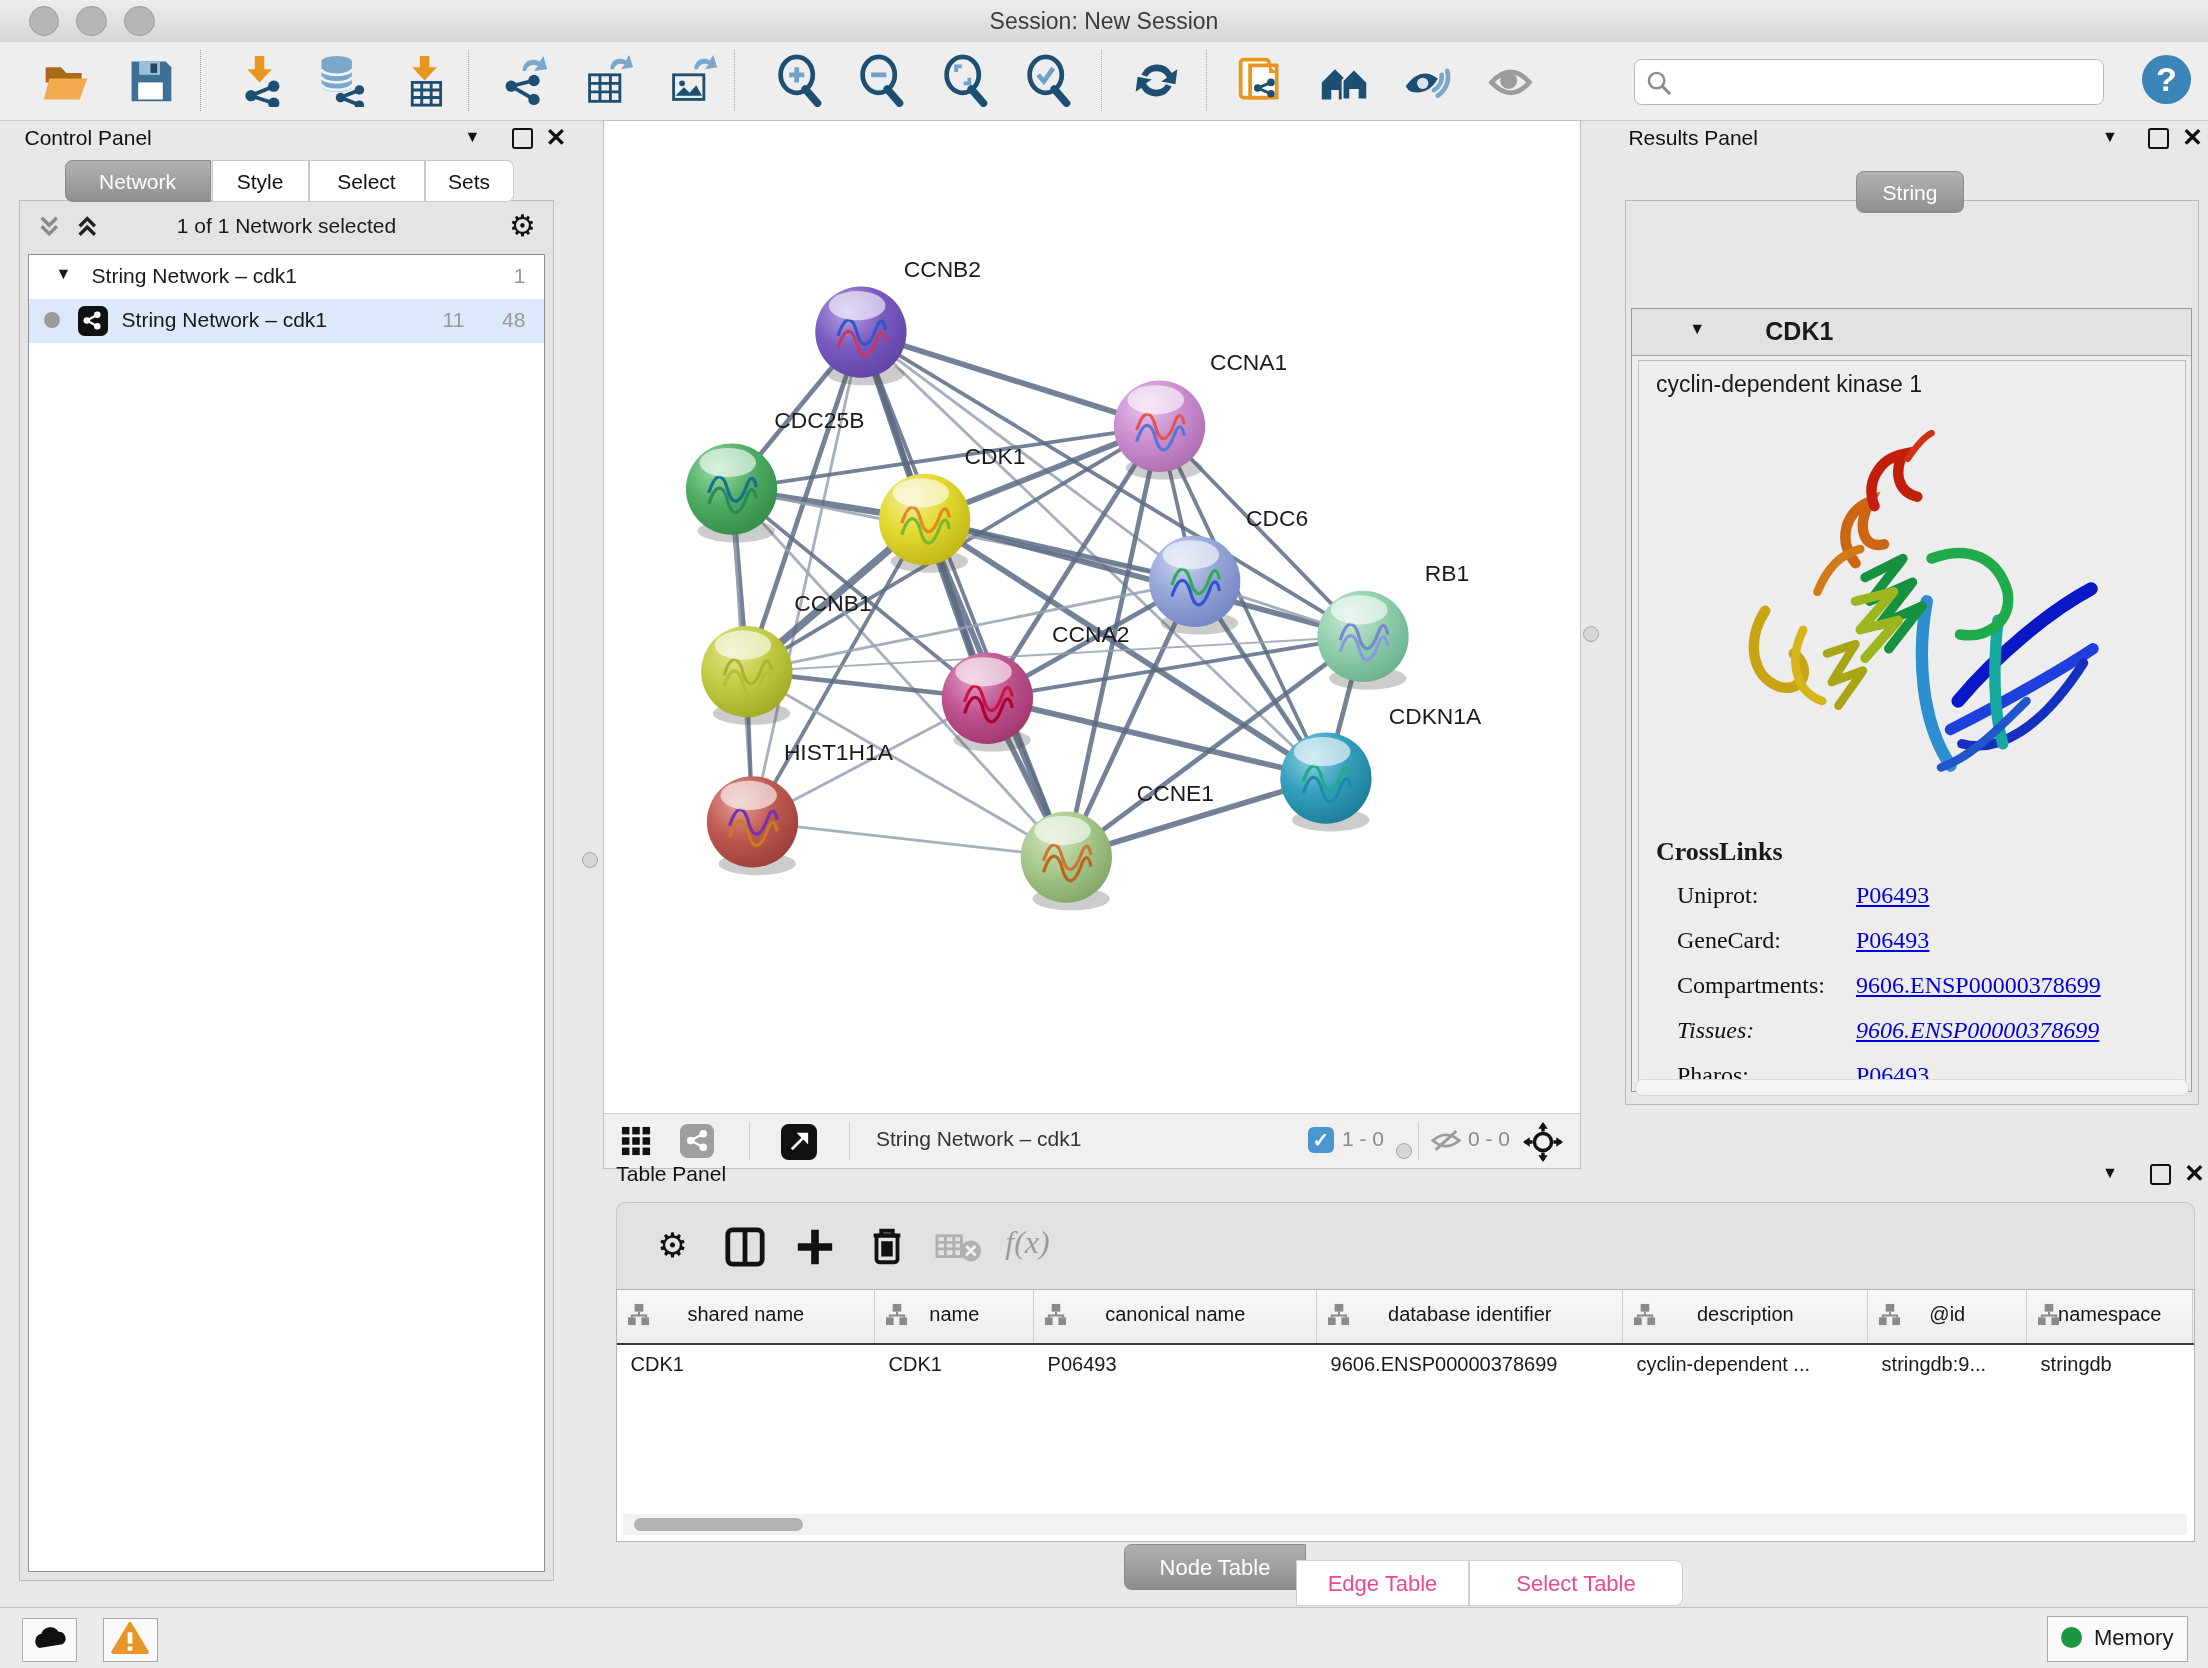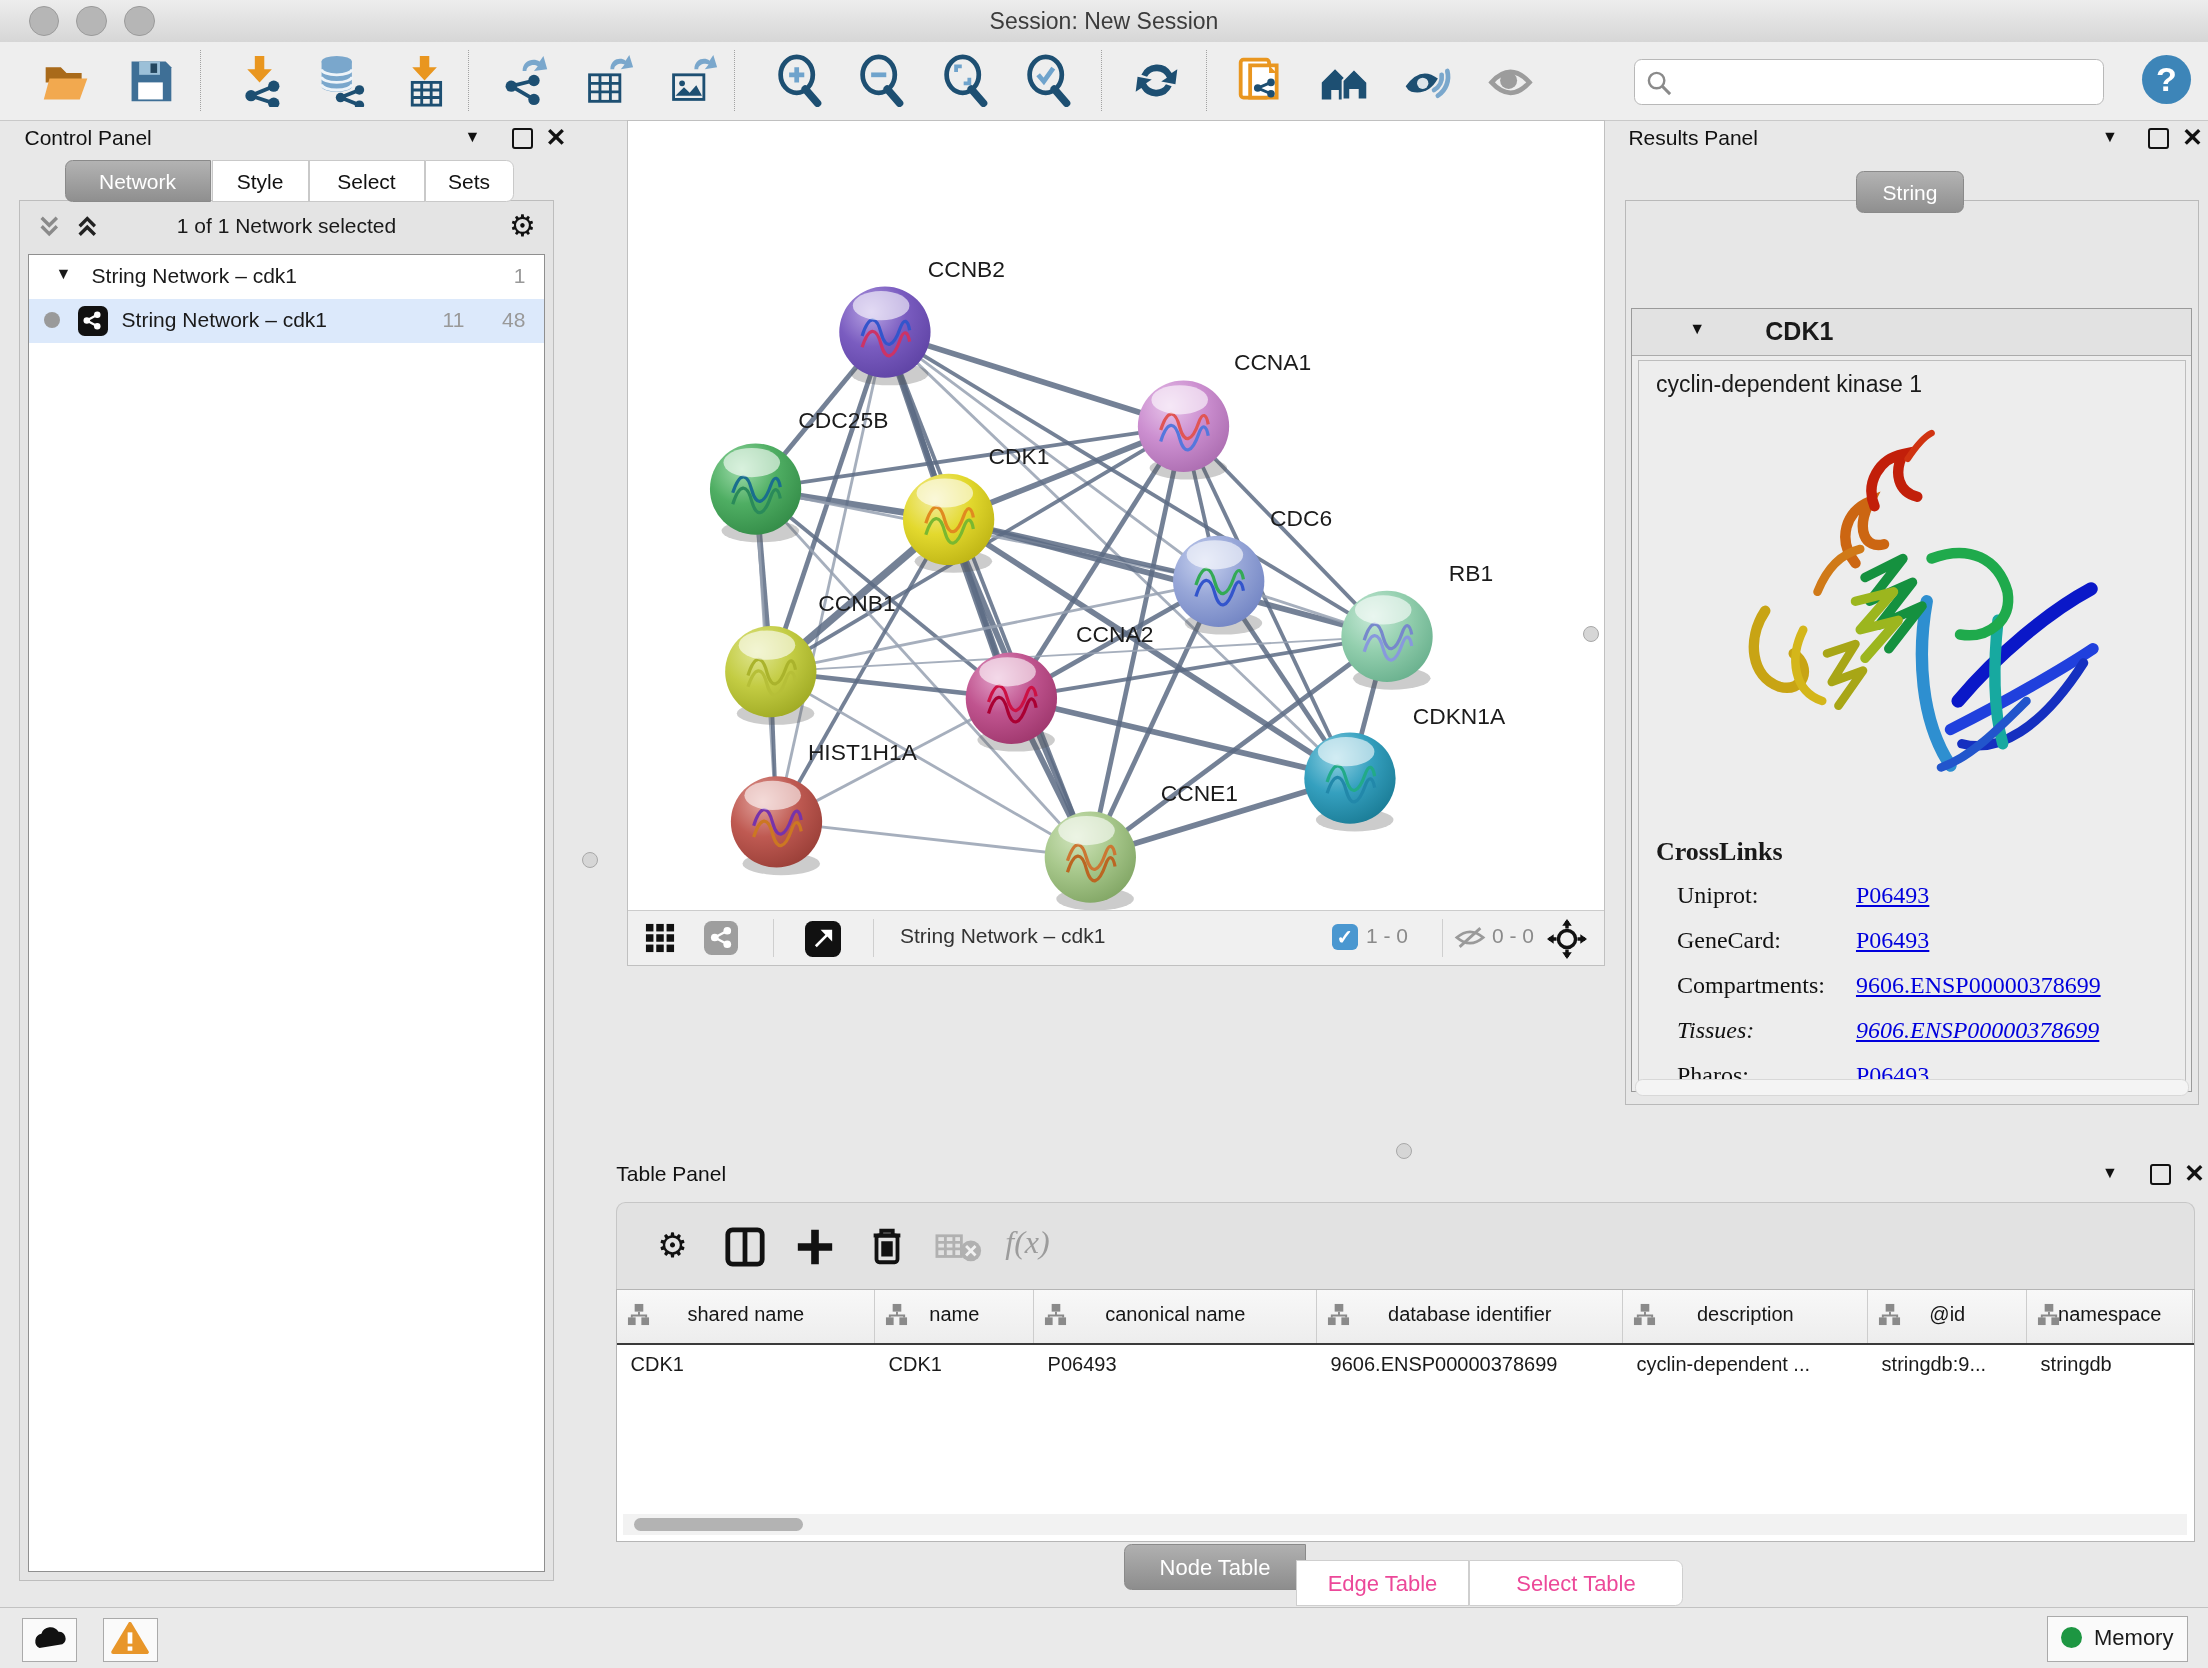--- a/index.html
+++ b/index.html
@@ -28,21 +28,21 @@
   
   #control-panel{left:9.5px;top:120px;width:554px;height:1461px;}
   #cp-body{left:9.5px;top:80px;width:533px;height:1379px;background:#e4e4e4;border:1px solid #bdbdbd;}
   #cp-list{left:7.6px;top:53px;right:7.6px;bottom:7.6px;background:#fff;border:1.4px solid #8f8f8f;}
   .tree-row{left:0;right:0;height:44px;font-size:21px;}
   .tree-count{color:#999;font-size:21px;}
   #cp-row-child{background:#dce9fb;}
   .share-badge{width:30px;height:30px;background:#111;border-radius:6.7px;}
   .share-badge svg{position:absolute;left:4.8px;top:4.8px;}
   
-  #network-panel{left:603px;top:120px;width:978px;height:846px;background:#fff;border:1px solid #c0c0c0;box-sizing:border-box;margin-left:24px;}
+  #network-panel{left:603px;top:120px;width:978px;height:1049px;background:#fff;border:1px solid #c0c0c0;box-sizing:border-box;}
   #net-toolbar{left:0;right:0;bottom:0;height:54px;background:#f0f0f0;border-top:1px solid #cccccc;}
   .nt-sep{top:7.6px;width:0;height:38px;border-left:1px solid #cfcfcf;}
   .nt-label{font-size:21px;color:#333;}
   .nt-gray{color:#8a8a8a;font-size:21px;}
   #nt-check{width:26px;height:26px;background:#4a97d0;border-radius:5.7px;color:#fff;font-size:20px;font-weight:bold;text-align:center;line-height:26px;}
   
   #results-panel{left:1617px;top:120px;width:592px;height:1008px;}
   #rp-body{left:7.6px;top:80px;width:574px;height:905px;background:#e7e7e7;border:1px solid #b9b9b9;box-sizing:border-box;}
   #rp-btnbox{left:5.7px;top:11.4px;width:559px;height:84px;border:1px solid #ababab;}
   #rp-section{left:5.7px;top:107px;width:559px;height:782px;border:1px solid #9a9a9a;background:#ededed;}

